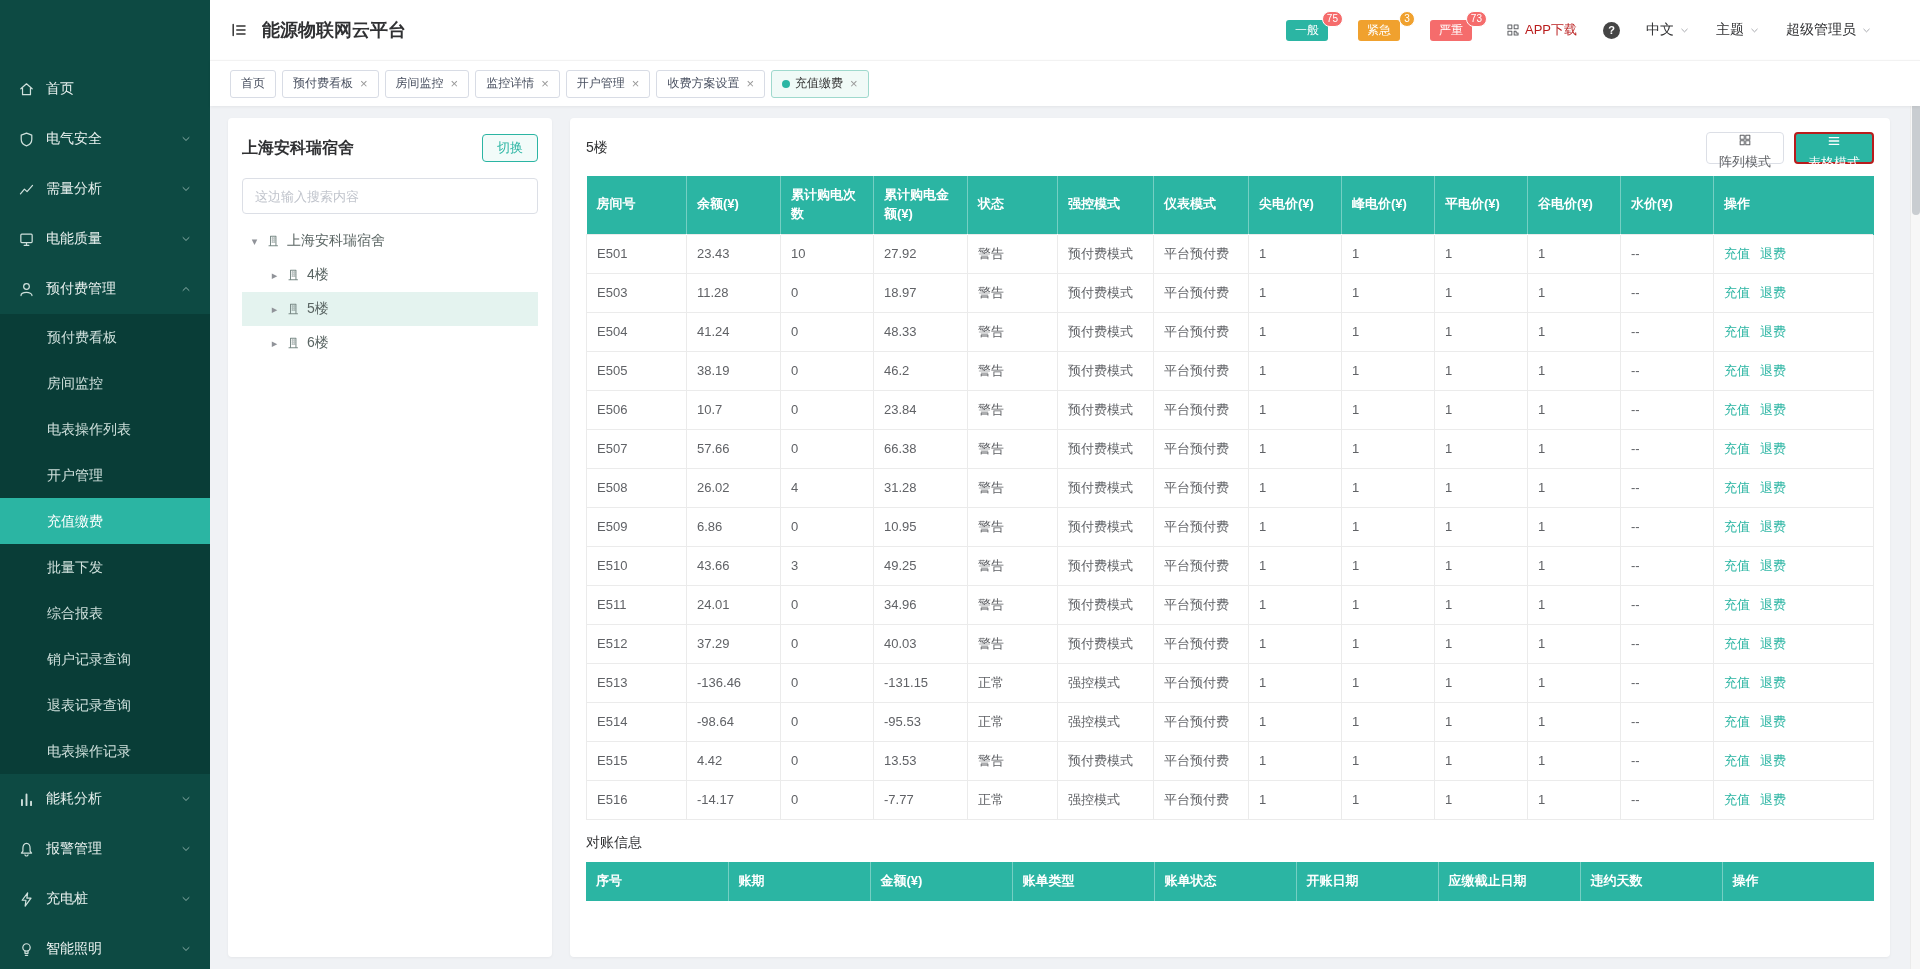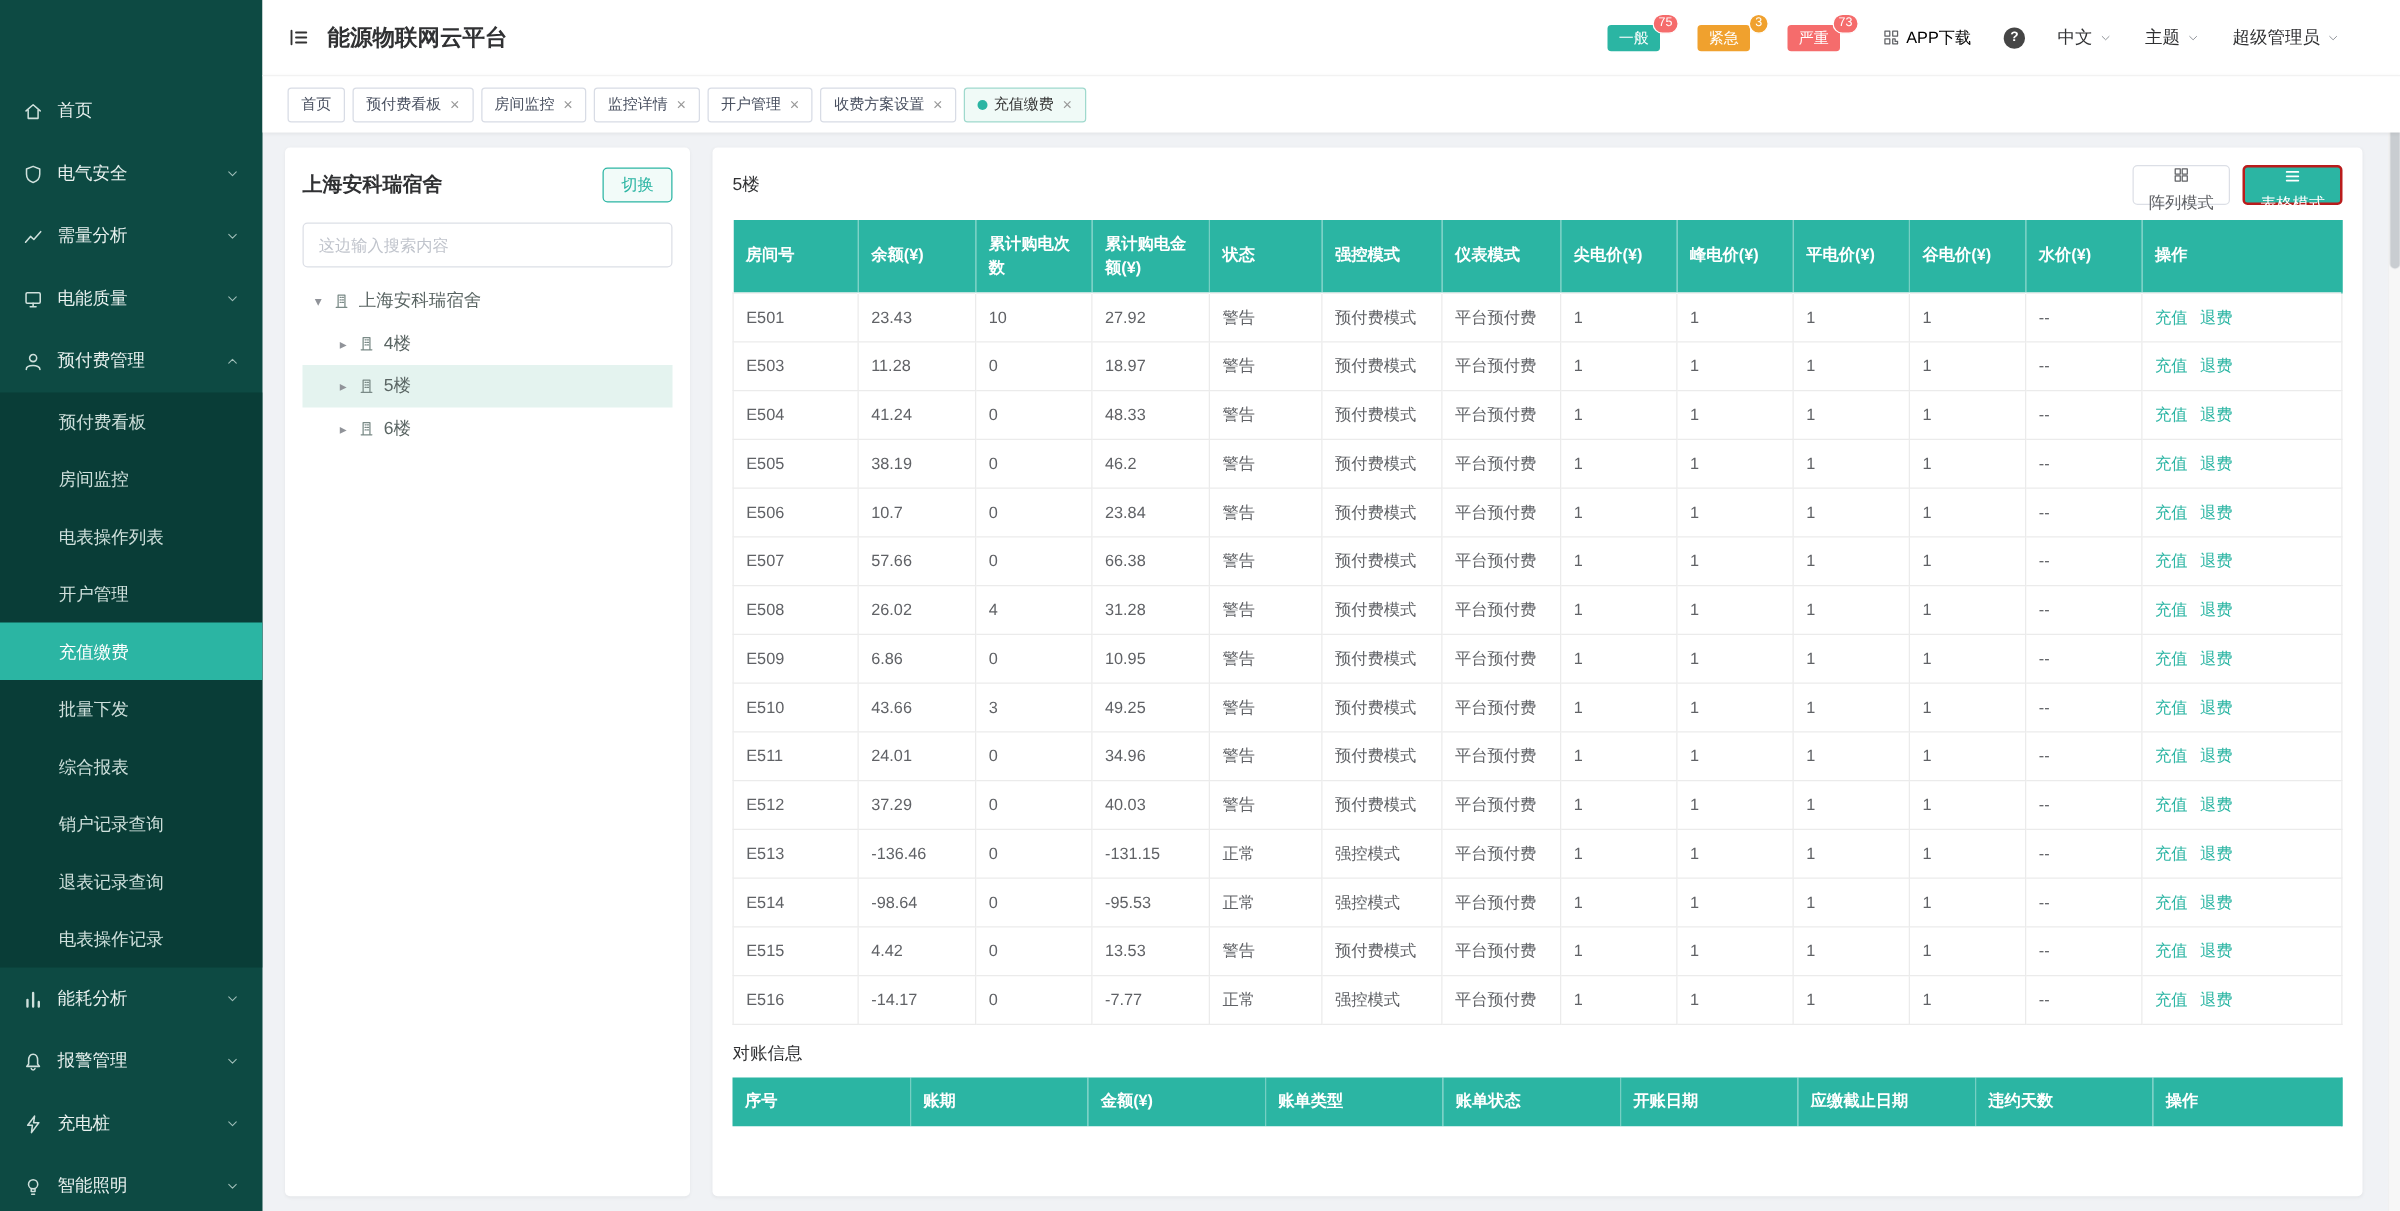--- a/index.html
+++ b/index.html
@@ -32,21 +32,21 @@
   .alarm-badge { position:relative; color:#fff; font-size:12px; line-height:21px;
                  padding:0 9px; border-radius:3px; cursor:pointer; }
   .alarm-badge.b0 { background:#2bb5a3; }
   .alarm-badge.b1 { background:#f0a12e; }
   .alarm-badge.b2 { background:#f56c6c; }
   .badge-count { position:absolute; top:-9px; right:-15px; min-width:16px; height:16px;
                  line-height:14px; padding:0 4px; border-radius:9px; font-size:10px;
                  font-style:normal; color:#fff; border:1px solid #fff; text-align:center; }
   .badge-count.c-red { background:#f56c6c; }
   .badge-count.c-orange { background:#f0a12e; }
-  .app-dl { display:flex; align-items:center; gap:5px; font-size:13px; color:#000000; cursor:pointer;text-align:center; }
+  .app-dl { display:flex; align-items:center; gap:5px; font-size:13px; color:#b91c1c; cursor:pointer;text-align:center; }
   .app-dl .icon { color:#606266; display:inline-flex; }
   .help-circle { width:17px; height:17px; border-radius:50%; background:#454545; color:#fff;
                  font-size:11px; font-weight:bold; text-align:center; line-height:17px; cursor:pointer; }
   .tb-menu { display:flex; align-items:center; gap:5px; font-size:14px; color:#303133; cursor:pointer; }
   .tb-menu .icon { color:#909399; display:inline-flex; }
 
   .tabbar { height:46px; background:#fff; display:flex; align-items:center; gap:6px;
             padding:0 20px; flex-shrink:0; border-top:1px solid #f2f2f2;
             box-shadow:0 1px 3px rgba(0,0,0,0.06); position:relative; z-index:1; }
   .tab { height:28px; display:inline-flex; align-items:center; gap:5px; padding:0 10px;

